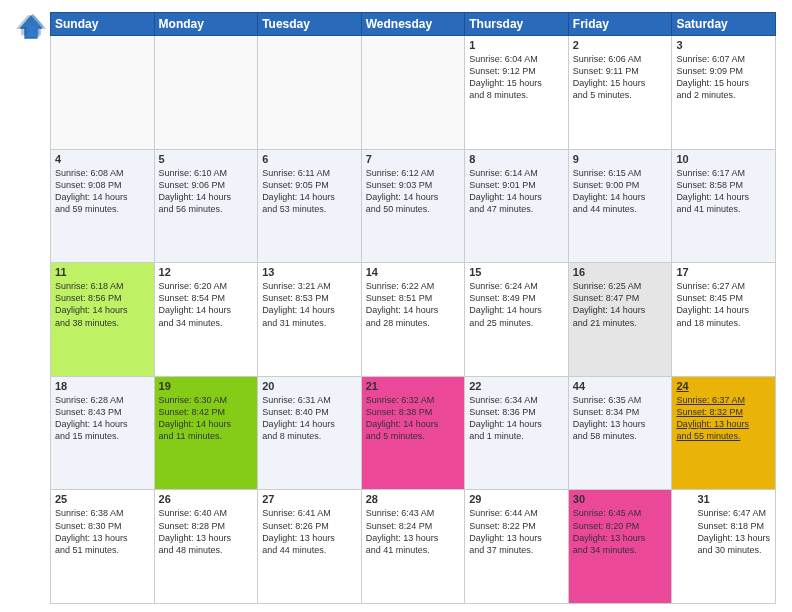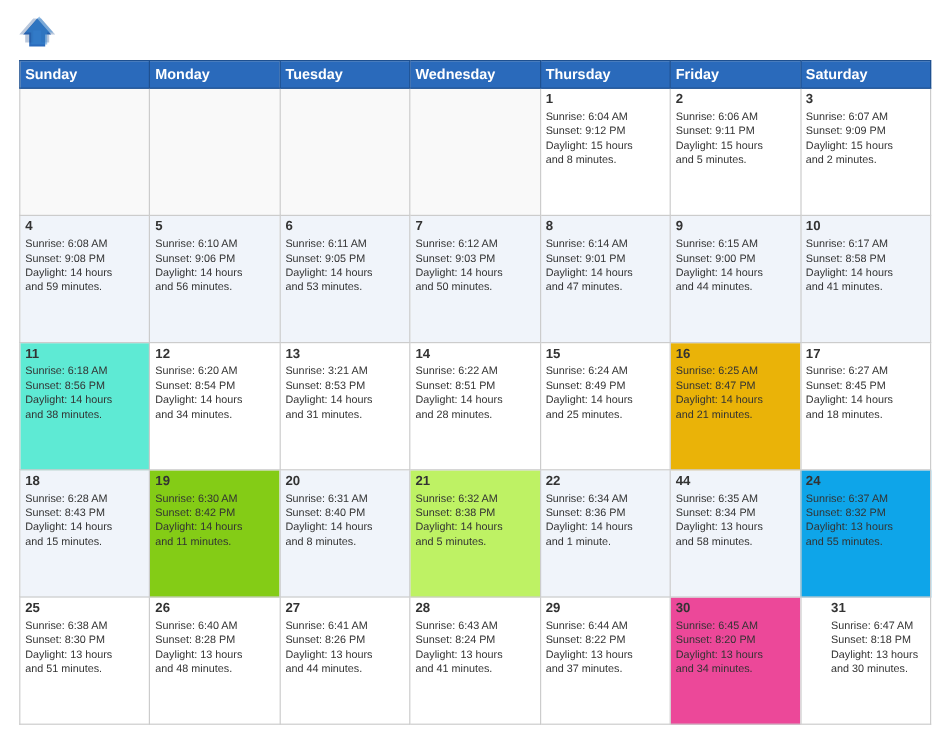--- a/index.html
+++ b/index.html
@@ -8,21 +8,21 @@
       background: #fff;
       width: 792px;
       height: 612px;
       overflow: hidden;
     }
     .page {
       width: 792px;
       height: 612px;
       padding: 12px 16px 8px 16px;
       display: flex;
-      flex-direction: column;
+      flex-direction: row;
     }
     .header {
       display: flex;
       justify-content: space-between;
       align-items: flex-start;
       margin-bottom: 8px;
     }
     .logo {
       display: flex;
       align-items: center;
@@ -181,41 +181,41 @@
           <td style="background: rgb(240, 244, 250);"><span class="day-num">9</span><span class="day-info" style="white-space: pre-line;">Sunrise: 6:15 AM
 Sunset: 9:00 PM
 Daylight: 14 hours
 and 44 minutes.</span></td>
           <td style="background: rgb(240, 244, 250);"><span class="day-num">10</span><span class="day-info" style="white-space: pre-line;">Sunrise: 6:17 AM
 Sunset: 8:58 PM
 Daylight: 14 hours
 and 41 minutes.</span></td>
         </tr>
         <tr>
-          <td style="background: #5eead4; margin-left: 34px;"><span class="day-num">11</span><span class="day-info" style="white-space: pre-line;">Sunrise: 6:18 AM
+          <td style="background: #bef264; margin-left: 34px;"><span class="day-num">11</span><span class="day-info" style="white-space: pre-line;">Sunrise: 6:18 AM
 Sunset: 8:56 PM
 Daylight: 14 hours
 and 38 minutes.</span></td>
           <td style="background: rgb(255, 255, 255);"><span class="day-num">12</span><span class="day-info" style="white-space: pre-line;">Sunrise: 6:20 AM
 Sunset: 8:54 PM
 Daylight: 14 hours
 and 34 minutes.</span></td>
           <td style="background: rgb(255, 255, 255);"><span class="day-num">13</span><span class="day-info" style="white-space: pre-line;">Sunrise: 3:21 AM
 Sunset: 8:53 PM
 Daylight: 14 hours
 and 31 minutes.</span></td>
           <td style="background: rgb(255, 255, 255);"><span class="day-num">14</span><span class="day-info" style="white-space: pre-line;">Sunrise: 6:22 AM
 Sunset: 8:51 PM
 Daylight: 14 hours
 and 28 minutes.</span></td>
           <td style="background: rgb(255, 255, 255);"><span class="day-num">15</span><span class="day-info" style="white-space: pre-line;">Sunrise: 6:24 AM
 Sunset: 8:49 PM
 Daylight: 14 hours
 and 25 minutes.</span></td>
-          <td style="background: #eab308;"><span class="day-num">16</span><span class="day-info" style="white-space: pre-line;">Sunrise: 6:25 AM
+          <td style="background: #e5e5e5;"><span class="day-num">16</span><span class="day-info" style="white-space: pre-line;">Sunrise: 6:25 AM
 Sunset: 8:47 PM
 Daylight: 14 hours
 and 21 minutes.</span></td>
           <td style="background: rgb(255, 255, 255);"><span class="day-num">17</span><span class="day-info" style="white-space: pre-line;">Sunrise: 6:27 AM
 Sunset: 8:45 PM
 Daylight: 14 hours
 and 18 minutes.</span></td>
         </tr>
         <tr>
           <td style="background: rgb(240, 244, 250);"><span class="day-num">18</span><span class="day-info" style="white-space: pre-line;">Sunrise: 6:28 AM
@@ -223,33 +223,33 @@
 Daylight: 14 hours
 and 15 minutes.</span></td>
           <td style="background: #84cc16;"><span class="day-num">19</span><span class="day-info" style="white-space: pre-line;">Sunrise: 6:30 AM
 Sunset: 8:42 PM
 Daylight: 14 hours
 and 11 minutes.</span></td>
           <td style="background: rgb(240, 244, 250);"><span class="day-num">20</span><span class="day-info" style="white-space: pre-line;">Sunrise: 6:31 AM
 Sunset: 8:40 PM
 Daylight: 14 hours
 and 8 minutes.</span></td>
-          <td style="background: #bef264;"><span class="day-num">21</span><span class="day-info" style="white-space: pre-line;">Sunrise: 6:32 AM
+          <td style="background: #ec4899;"><span class="day-num">21</span><span class="day-info" style="white-space: pre-line;">Sunrise: 6:32 AM
 Sunset: 8:38 PM
 Daylight: 14 hours
 and 5 minutes.</span></td>
           <td style="background: rgb(240, 244, 250);"><span class="day-num">22</span><span class="day-info" style="white-space: pre-line;">Sunrise: 6:34 AM
 Sunset: 8:36 PM
 Daylight: 14 hours
 and 1 minute.</span></td>
           <td style="background: rgb(240, 244, 250);"><span class="day-num">44</span><span class="day-info" style="white-space: pre-line;">Sunrise: 6:35 AM
 Sunset: 8:34 PM
 Daylight: 13 hours
 and 58 minutes.</span></td>
-          <td style="background: #0ea5e9;"><span class="day-num">24</span><span class="day-info" style="white-space: pre-line;">Sunrise: 6:37 AM
+          <td style="background: #eab308; text-decoration: underline;"><span class="day-num">24</span><span class="day-info" style="white-space: pre-line;">Sunrise: 6:37 AM
 Sunset: 8:32 PM
 Daylight: 13 hours
 and 55 minutes.</span></td>
         </tr>
         <tr>
           <td style="background: rgb(255, 255, 255);"><span class="day-num">25</span><span class="day-info" style="white-space: pre-line; text-align: center;">Sunrise: 6:38 AM
 Sunset: 8:30 PM
 Daylight: 13 hours
 and 51 minutes.</span></td>
           <td style="background: rgb(255, 255, 255);"><span class="day-num">26</span><span class="day-info" style="white-space: pre-line;">Sunrise: 6:40 AM

